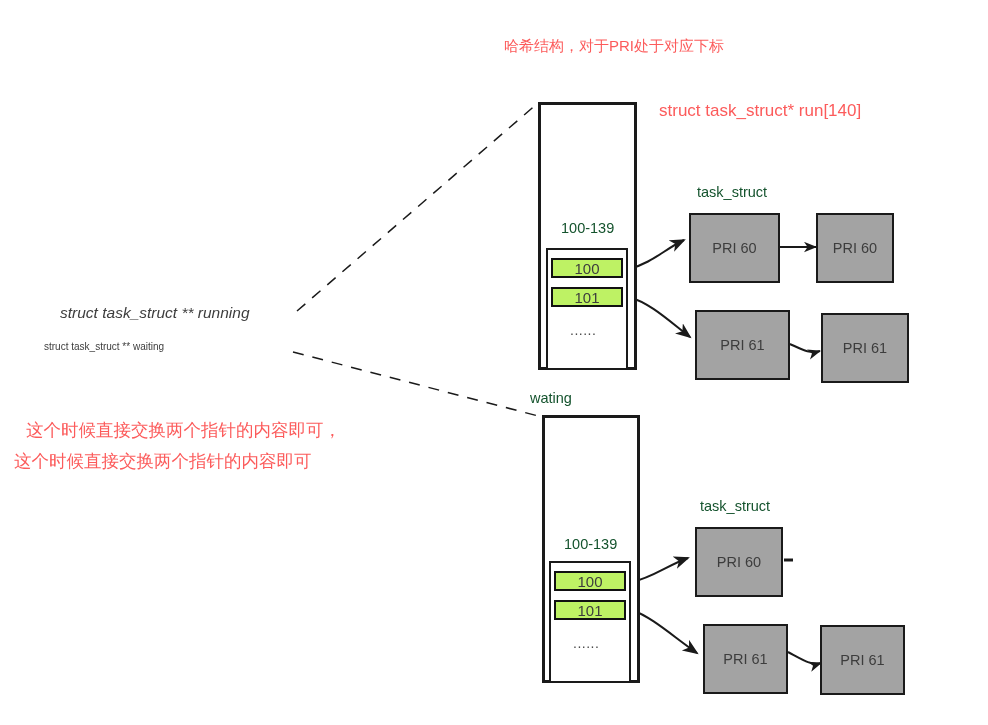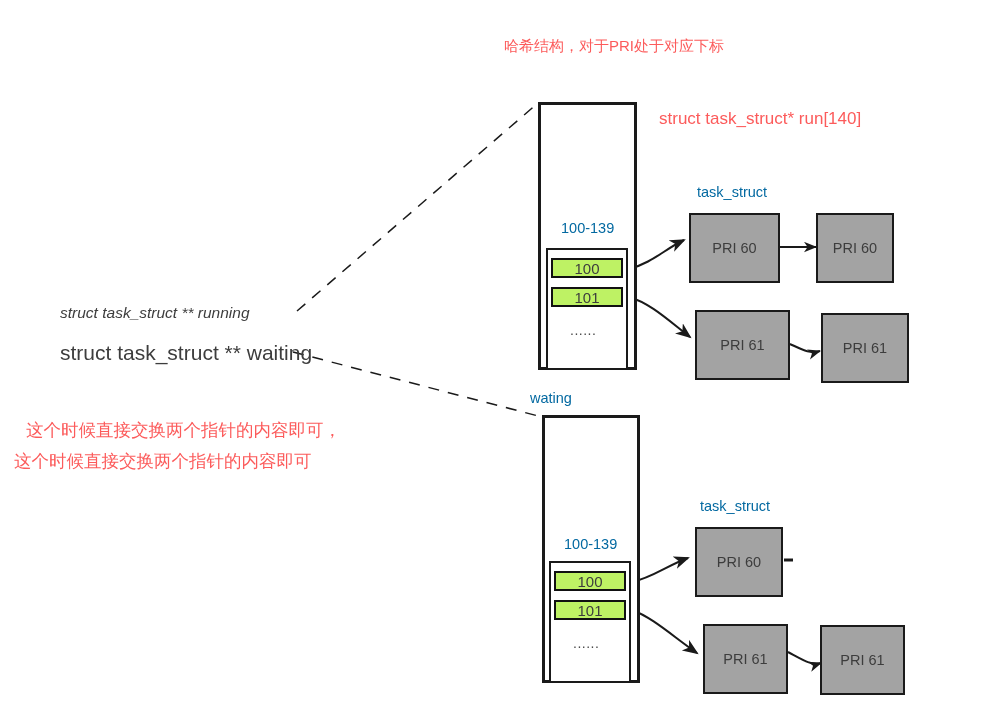--- a/index.html
+++ b/index.html
@@ -70,21 +70,21 @@
   }
   .dots {
     position: absolute;
     font-size: 14px;
     color: #4a4a4a;
     letter-spacing: 0.5px;
   }
   .label {
     position: absolute;
     font-size: 14.5px;
-    color: #0369a1;
+    color: #14532d;
     white-space: nowrap;
   }
 </style>
 </head>
 <body>
 
 <div id="canvas">
 
   <svg class="lines" viewBox="0 0 988 725" width="988" height="725">
     <defs>
@@ -116,29 +116,29 @@
 
     <path d="M632,610 C652,617 675,638 697,653" fill="none" stroke="#1a1a1a" stroke-width="2" marker-end="url(#arrowhead)"></path>
 
     <line x1="784" y1="560" x2="793" y2="560" stroke="#1a1a1a" stroke-width="3"></line>
 
     <path d="M788,652 C803,660 812,666 821,663" fill="none" stroke="#1a1a1a" stroke-width="2" marker-end="url(#arrowsmall)"></path>
   </svg>
 
   <div class="txt red" style="left:504px; top:37px; font-size:15px;">哈希结构，对于PRI处于对应下标</div>
 
-  <div class="txt red" style="left:659px; top:109px; font-size:17px;">struct task_struct* run[140]</div>
+  <div class="txt red" style="left:659px; top:101px; font-size:17px;">struct task_struct* run[140]</div>
 
   <div class="txt red" style="left:26px; top:420px; font-size:17.5px;">这个时候直接交换两个指针的内容即可，</div>
 
   <div class="txt red" style="left:14px; top:451px; font-size:17.5px;">这个时候直接交换两个指针的内容即可</div>
 
   <div class="txt" style="left:60px; top:304px; font-size:15.5px;font-style:italic;">struct task_struct ** running</div>
 
-  <div class="txt" style="left:60px; top:341px; font-size:21px;">struct task_struct ** waiting</div>
+  <div class="txt" style="left:44px; top:341px; font-size:10px;">struct task_struct ** waiting</div>
 
   <div>
 
     <div class="box outer-box" style="left:538px; top:102px; width:99px; height:268px;"></div>
 
     <div class="label" style="left:561px; top:220px;">100-139</div>
 
     <div class="box inner-box" style="left:546px; top:248px; width:82px; height:122px;"></div>
 
     <div class="cell" style="left:551px; top:258px; width:72px; height:20px;">100</div>

